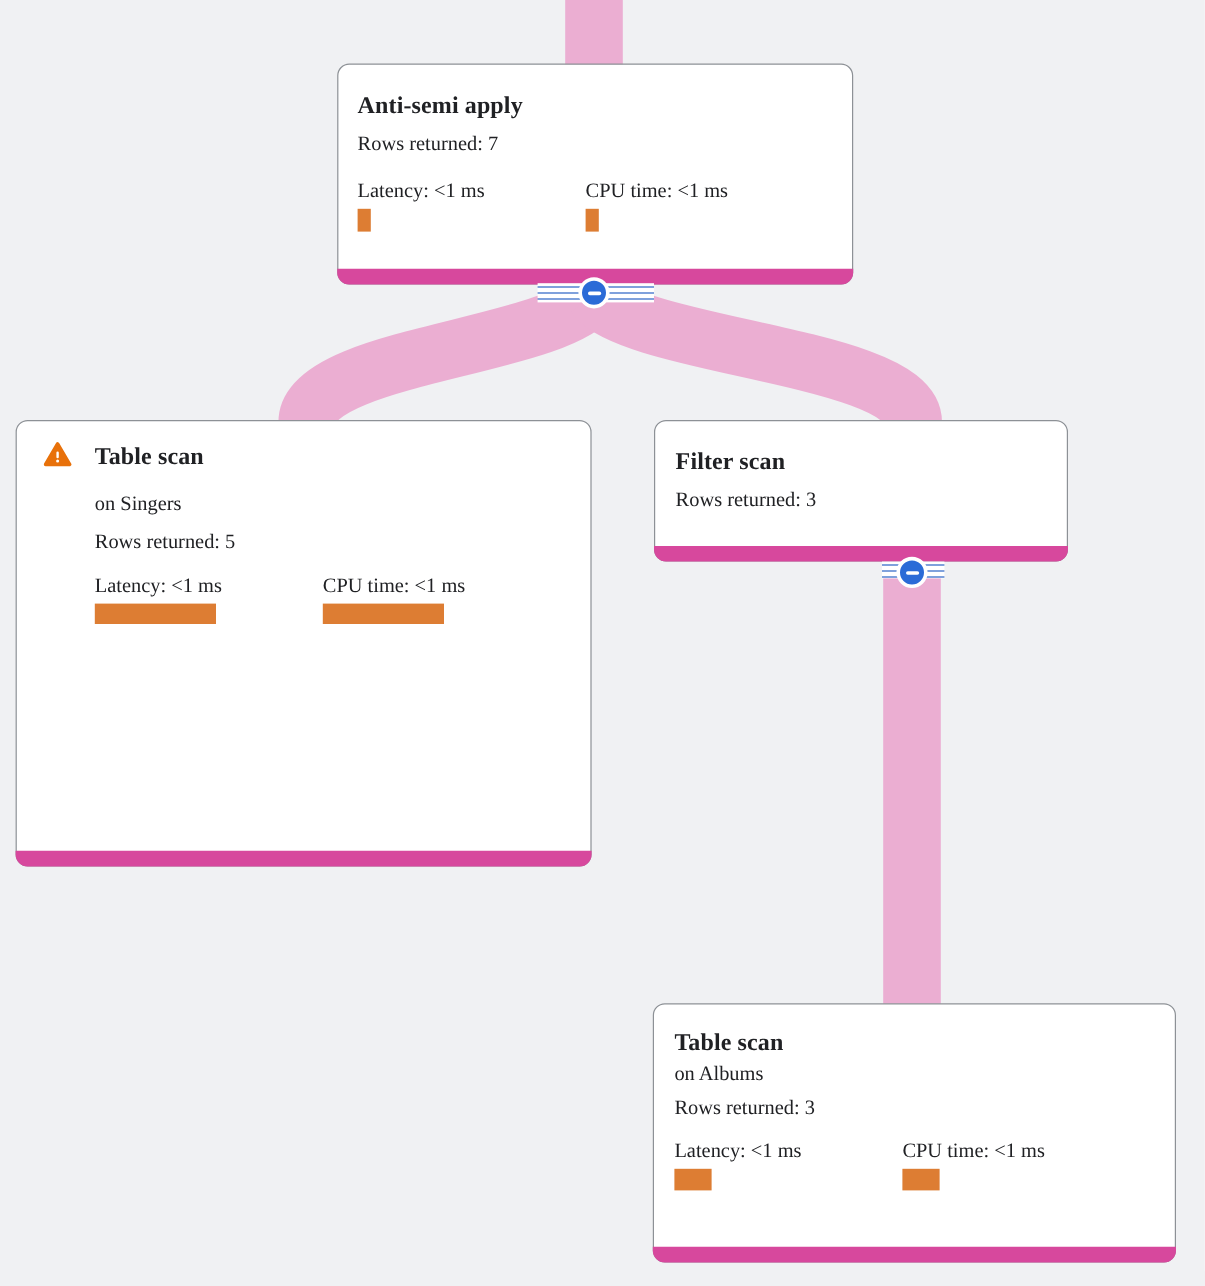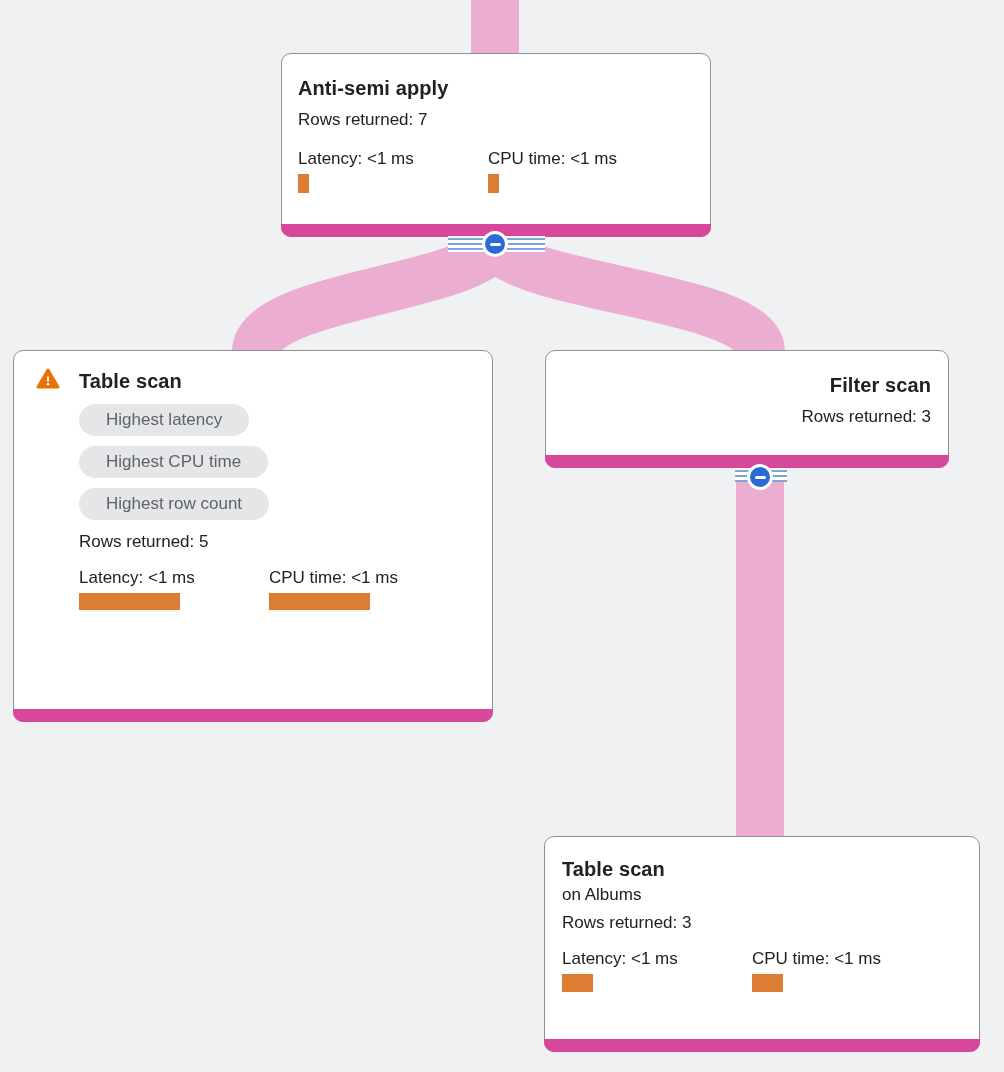--- a/index.html
+++ b/index.html
@@ -1,20 +1,20 @@
 <!DOCTYPE html>
 <html style="--background: #f0f1f3; --edge-pink: #ebaed2; --accent-magenta: #d7489d; --metric-orange: #dd7d33; --node-border: #8d9196; --node-bg: #ffffff; --title-text: #202124; --body-text: #202124; --muted-text: #80868b; --chip-bg: #e5e6e8; --chip-text: #5f6368; --button-blue: #2b6bd7; --stripe-blue: #7fa1dc; --warning-orange: #e8710a;"><head>
 <meta charset="utf-8">
 <style>
   html,body{margin:0;padding:0;}
   #canvas{
     position:relative;
     width:1004px;height:1072px;
     background:var(--background);
-    font-family:Liberation Sans, sans-serif;
+    font-family:Liberation Serif, serif;
     overflow:hidden;
   }
   svg.edges{position:absolute;left:0;top:0;}
   svg.edges path{stroke:var(--edge-pink);fill:none;stroke-width:48px;}
 
   .node{
     position:absolute;
     background:var(--node-bg);
     border:1px solid var(--node-border);
     border-radius:10px;
@@ -114,41 +114,37 @@
   <div class="node" id="node-singers" style="left:13px;top:350px;width:480px;height:372px;">
     <div class="body-pad">
       <span class="warning-badge">
         <svg width="24" height="24" viewBox="0 0 24 24">
           <path d="M12 3 L22 20 H2 Z" fill="var(--warning-orange)" stroke="var(--warning-orange)" stroke-width="3" stroke-linejoin="round"></path>
           <rect x="11" y="9.2" width="2" height="5.6" rx="1" fill="#ffffff"></rect>
           <circle cx="12" cy="17.2" r="1.25" fill="#ffffff"></circle>
         </svg>
       </span>
       <div class="node-title">Table scan</div>
-      <div class="chips">
-        <span class="chip">Highest latency</span>
-        <span class="chip">Highest CPU time</span>
-        <span class="chip">Highest row count</span>
-      </div>
+      <div class="line sub">on Singers</div>
       <div class="line rows">Rows returned: 5</div>
       <div class="metrics">
         <div class="metric">
           <div class="line">Latency: &lt;1 ms</div>
           <div class="metric-bar" style="width:101px;height:17px"></div>
         </div>
         <div class="metric">
           <div class="line">CPU time: &lt;1 ms</div>
           <div class="metric-bar" style="width:101px;height:17px"></div>
         </div>
       </div>
     </div>
     <div class="accent"></div>
   </div>
 
-  <div class="node" id="node-filter" style="left:545px;top:350px;width:404px;height:118px;text-align:right;">
+  <div class="node" id="node-filter" style="left:545px;top:350px;width:345px;height:118px;">
     <div class="body-pad">
       <div class="node-title">Filter scan</div>
       <div class="line rows">Rows returned: 3</div>
     </div>
     <div class="accent"></div>
   </div>
 
   <div class="node" id="node-albums" style="left:544px;top:836px;width:436px;height:216px;">
     <div class="body-pad">
       <div class="node-title">Table scan</div>

